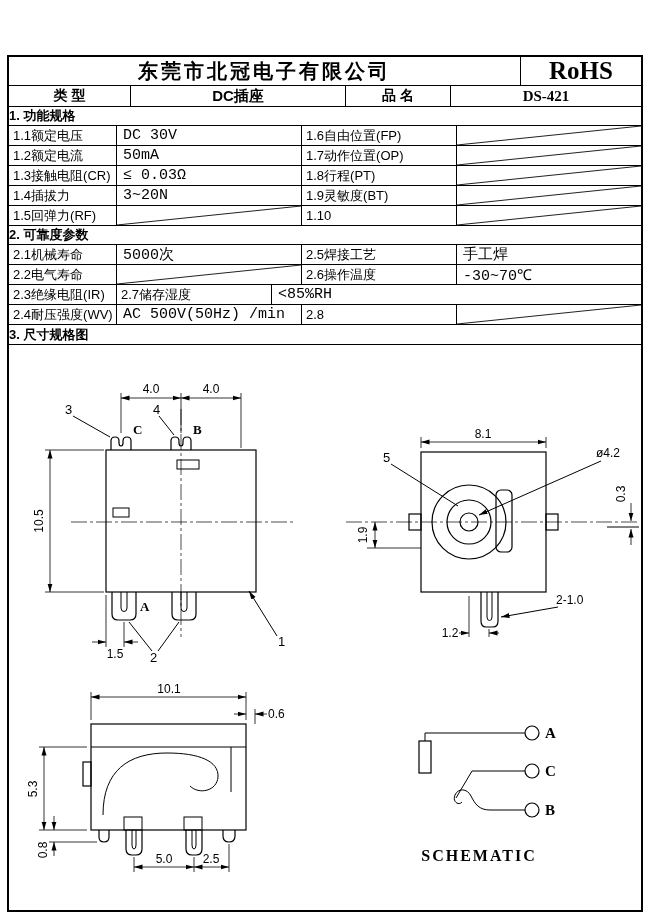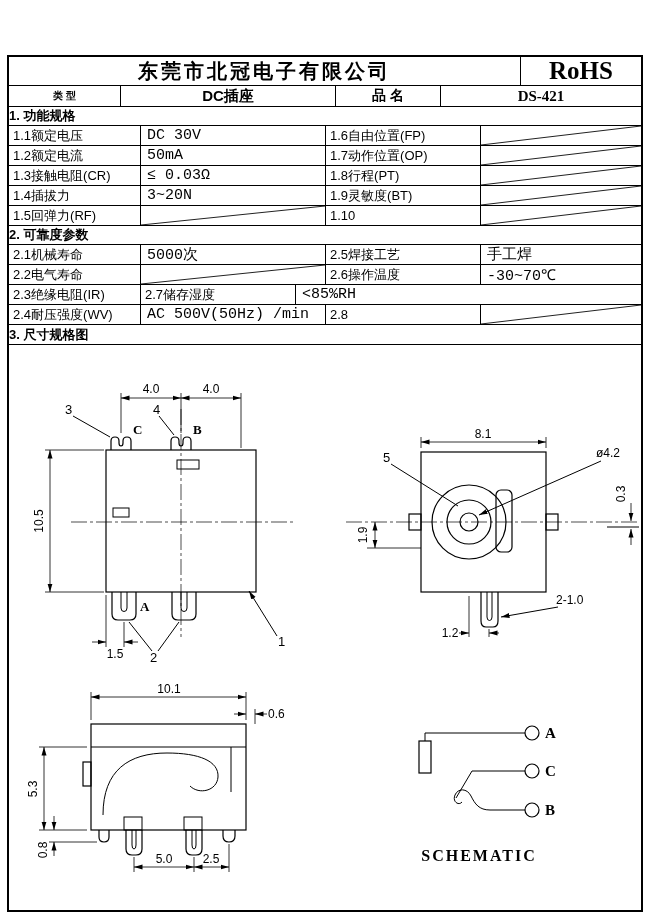--- a/index.html
+++ b/index.html
@@ -8,30 +8,30 @@
   .sheet{position:absolute;left:7px;top:55px;width:636px;height:857px;
     border:2px solid #000;display:flex;flex-direction:column;background:#fff}
   .row{display:flex;border-bottom:1px solid #000;flex:0 0 auto}
   .cell{border-right:1px solid #000;display:flex;align-items:center;
     overflow:hidden;white-space:nowrap}
   .cell:last-child{border-right:none}
   .header-row{height:29px}
   .company-cell{width:512px;justify-content:center;font-size:20px;font-weight:bold;letter-spacing:3px}
   .rohs-cell{flex:1;justify-content:center;font-family:"Liberation Serif",serif;font-size:25px;font-weight:bold}
   .type-row{height:21px;font-weight:bold}
-  .w-t1{width:112px;justify-content:center;font-size:10px}
+  .w-t1{width:122px;justify-content:center;font-size:14px}
   .w-t2{width:215px;justify-content:center;font-size:15px}
   .w-t3{width:105px;justify-content:center;font-size:14px}
   .w-t4{flex:1;justify-content:center;font-size:15px;font-family:Liberation Serif, serif;font-weight:bold}
   .section-title{height:19px;align-items:center;padding-left:0;font-weight:bold;font-size:13px}
   .section-title.s3{height:20px}
   .spec-row{height:20px;font-size:13px}
   .lab{padding-left:4px}
   .val{padding-left:6px;font-family:"Liberation Mono",monospace;font-weight:normal;font-size:15px}
-  .w-l1{width:132px}.w-v1{width:185px}.w-l2{width:155px}.w-v2{flex:1}
+  .w-l1{width:108px}.w-v1{width:185px}.w-l2{width:155px}.w-v2{flex:1}
   .na{position:relative}
   .slash{position:absolute;left:0;top:0;width:100%;height:100%;display:block}
   .slash line{stroke:#222;stroke-width:1}
   .drawing-area{flex:1;position:relative}
   svg text{font-family:"Liberation Sans",sans-serif;fill:#000}
   .s{fill:none;stroke:#000;stroke-width:1.2}
   .t{fill:none;stroke:#000;stroke-width:1}
   .d{fill:none;stroke:#000;stroke-width:0.8}
   .cl{fill:none;stroke:#000;stroke-width:0.7;stroke-dasharray:16 3 3 3}
   .dim{font-size:12px}

